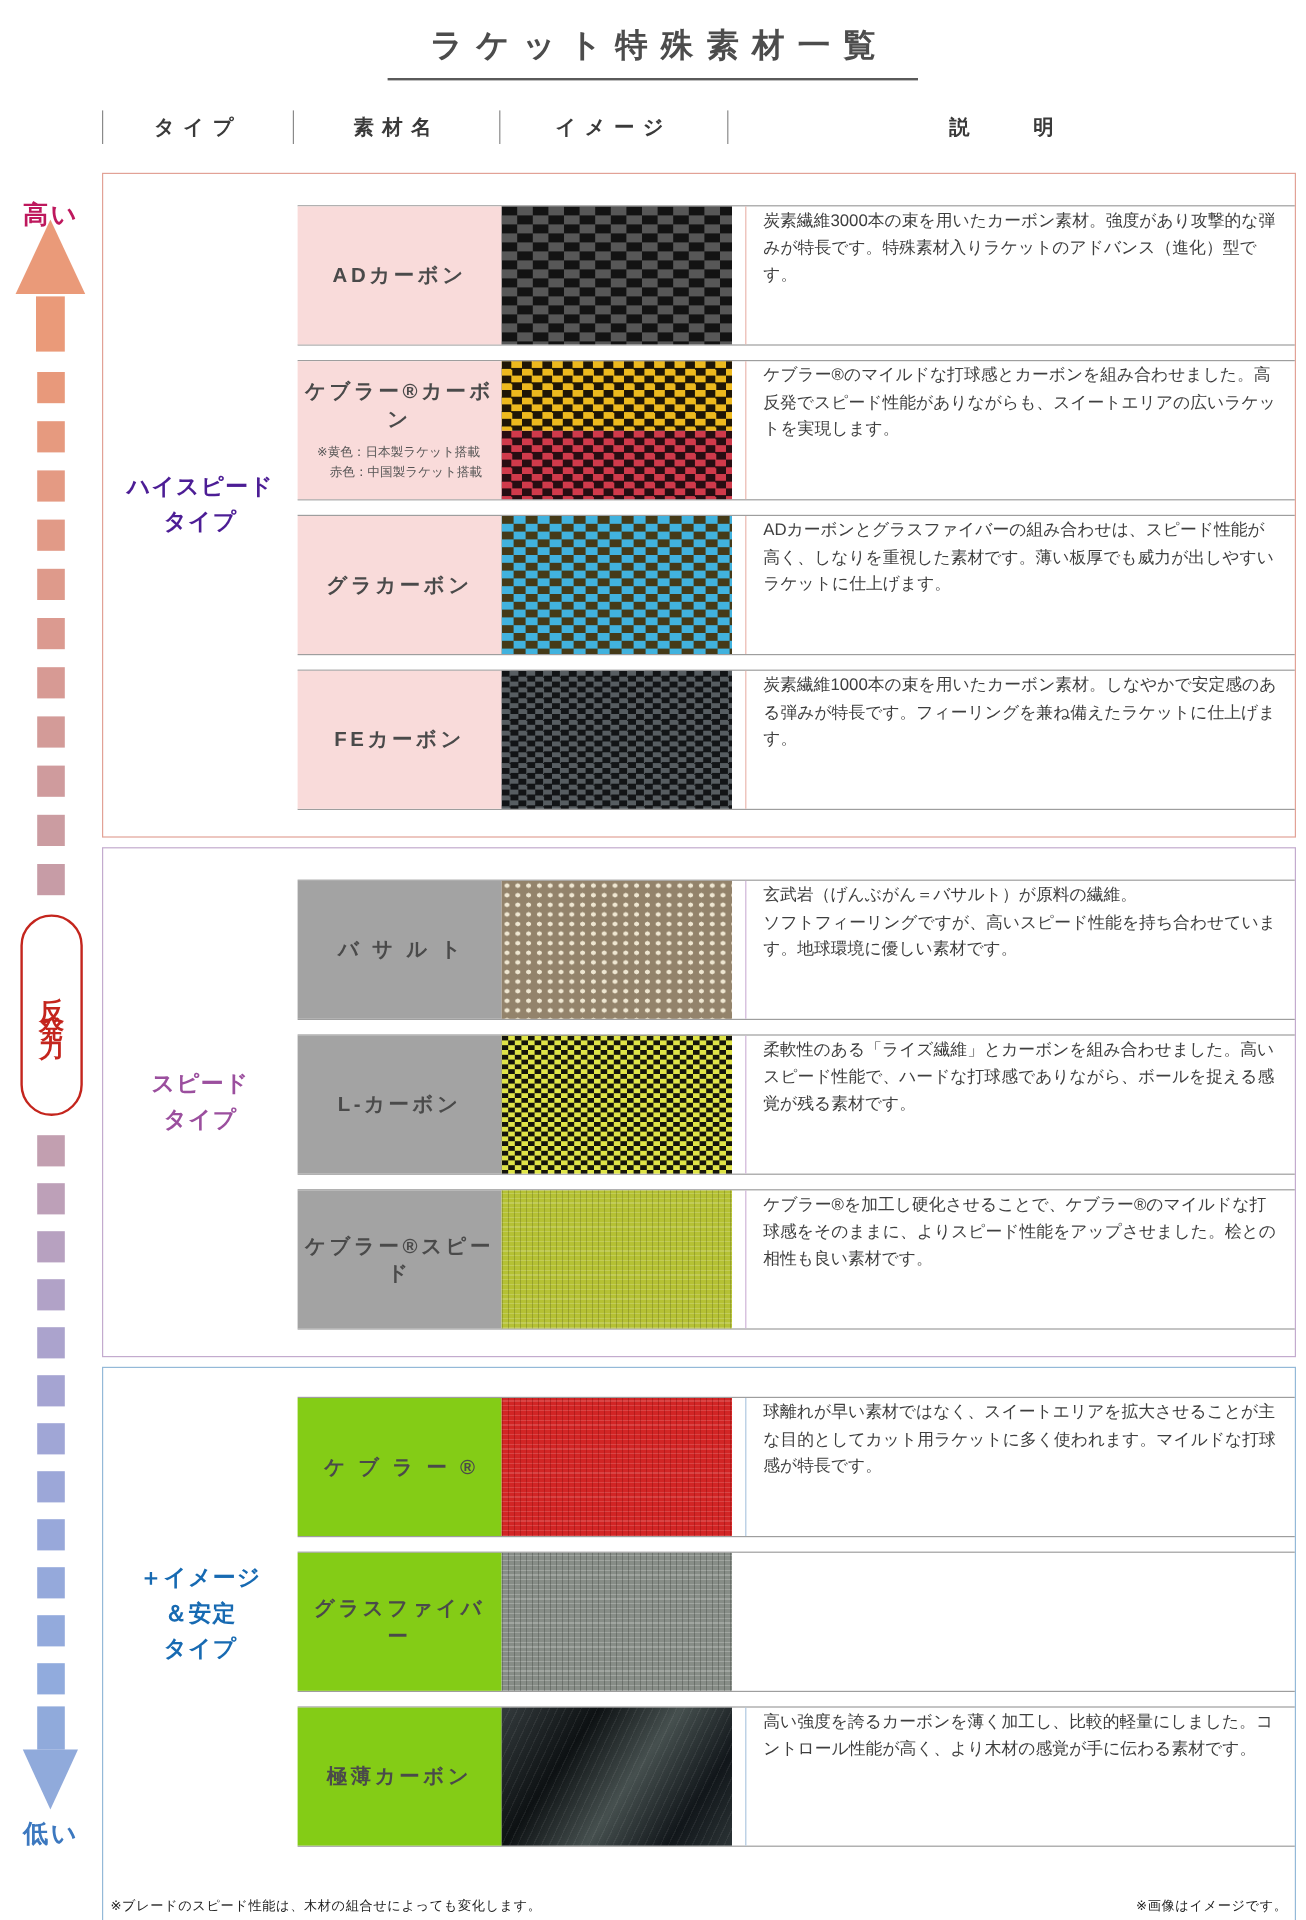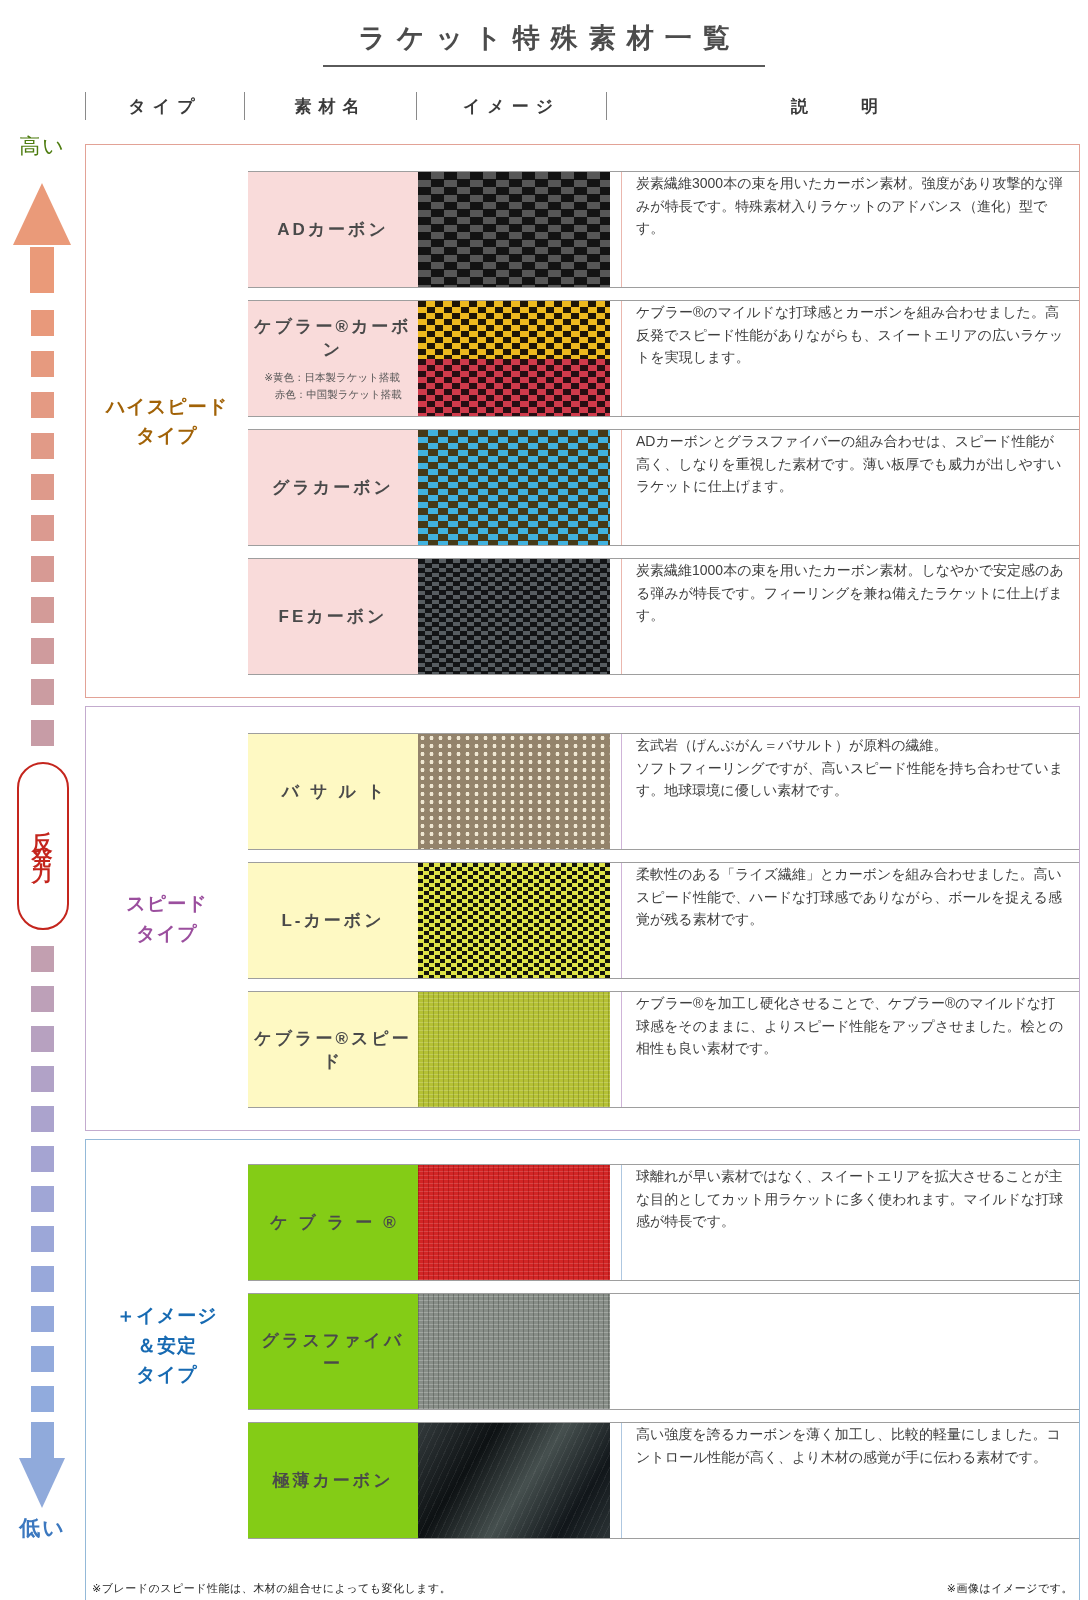--- a/index.html
+++ b/index.html
@@ -16,22 +16,22 @@
   .hdr{display:flex;align-items:center;height:36px;margin:26px 8px 20px 85px}
   .hc{height:28px;display:flex;align-items:center;justify-content:center;
       font-size:17px;font-weight:bold;color:#3a3a3a;letter-spacing:7px}
   .hc-type{width:160px;border-left:1px solid #8a8a8a;border-right:1px solid #8a8a8a}
   .hc-mat{width:172px;border-right:1px solid #8a8a8a}
   .hc-img{width:190px;border-right:1px solid #8a8a8a}
   .hc-desc{flex:1;letter-spacing:18px}
 
   
   .rail{position:absolute;left:0;top:0;width:85px;height:1600px}
-  .label-high{position:absolute;top:132px;left:0;width:85px;text-align:center;
-      font-size:21px;font-weight:normal;color:#4d7c0f;letter-spacing:2px}
+  .label-high{position:absolute;top:165px;left:0;width:85px;text-align:center;
+      font-size:21px;font-weight:bold;color:#be185d;letter-spacing:2px}
   .label-low{position:absolute;top:1514px;left:0;width:85px;text-align:center;
       font-size:21px;font-weight:bold;color:#3c78bf;letter-spacing:2px}
   .arrow-up-head{position:absolute;top:183px;left:13px;width:0;height:0;
       border-left:29px solid transparent;border-right:29px solid transparent;
       border-bottom:62px solid #ea9a79}
   .arrow-up-stem{position:absolute;top:247px;left:30px;width:24px;height:46px;background:#ea9a79}
   .arrow-down-stem{position:absolute;top:1422px;left:31px;width:23px;height:36px;background:#90aadb}
   .arrow-down-head{position:absolute;top:1458px;left:19px;width:0;height:0;
       border-left:23px solid transparent;border-right:23px solid transparent;
       border-top:50px solid #90aadb}
@@ -70,31 +70,31 @@
       letter-spacing:16px;line-height:1;transform:translateY(-8px)}
 
   
   .group{position:relative;margin:0 8px 8px 85px;border:1px solid;padding:26px 0 22px 0}
   .g1{border-color:#e2a296}
   .g2{border-color:#c3abce}
   .g3{border-color:#94b9d8;padding-top:24px;padding-bottom:54px}
   .type-label{position:absolute;left:0;top:0;bottom:0;width:162px;display:flex;
       align-items:center;justify-content:center;text-align:center;font-size:19px;
       font-weight:bold;line-height:1.55;letter-spacing:1px;white-space:pre-line}
-  .g1 .type-label{color:#a16207}
+  .g1 .type-label{color:#4c1d95}
   .g2 .type-label{color:#9b4f9e}
   .g3 .type-label{color:#176ab2;bottom:54px}
 
   .row{display:flex;height:117px;margin:0 0 12px 162px;
       border-top:1px solid #9e9e9e;border-bottom:1px solid #9e9e9e}
   .row:last-of-type{margin-bottom:0}
   .name-cell{width:170px;display:flex;flex-direction:column;align-items:center;
       justify-content:center;padding:0 4px}
   .g1 .name-cell{background:#f9dbda}
-  .g2 .name-cell{background:#fef9c3}
+  .g2 .name-cell{background:#a3a3a3}
   .g3 .name-cell{background:#84cc16}
   .mat-name{font-size:17px;font-weight:bold;color:#4a4a4a;letter-spacing:3px;text-align:center}
   .mat-name.wide{letter-spacing:11px;text-indent:11px}
   .mat-note{font-size:10.5px;color:#555;margin-top:8px;line-height:1.55;white-space:pre-line}
   .desc{flex:1;margin-left:11px;border-left:1px solid transparent;display:flex;
       align-items:flex-start;padding:0 14px 0 14px}
   .g1 .desc{border-left-color:#eab7ae}
   .g2 .desc{border-left-color:#cfb4d8}
   .g3 .desc{border-left-color:#aec7e0}
   .desc p{font-size:14px;line-height:1.62;color:#3e3e3e;white-space:pre-line}

